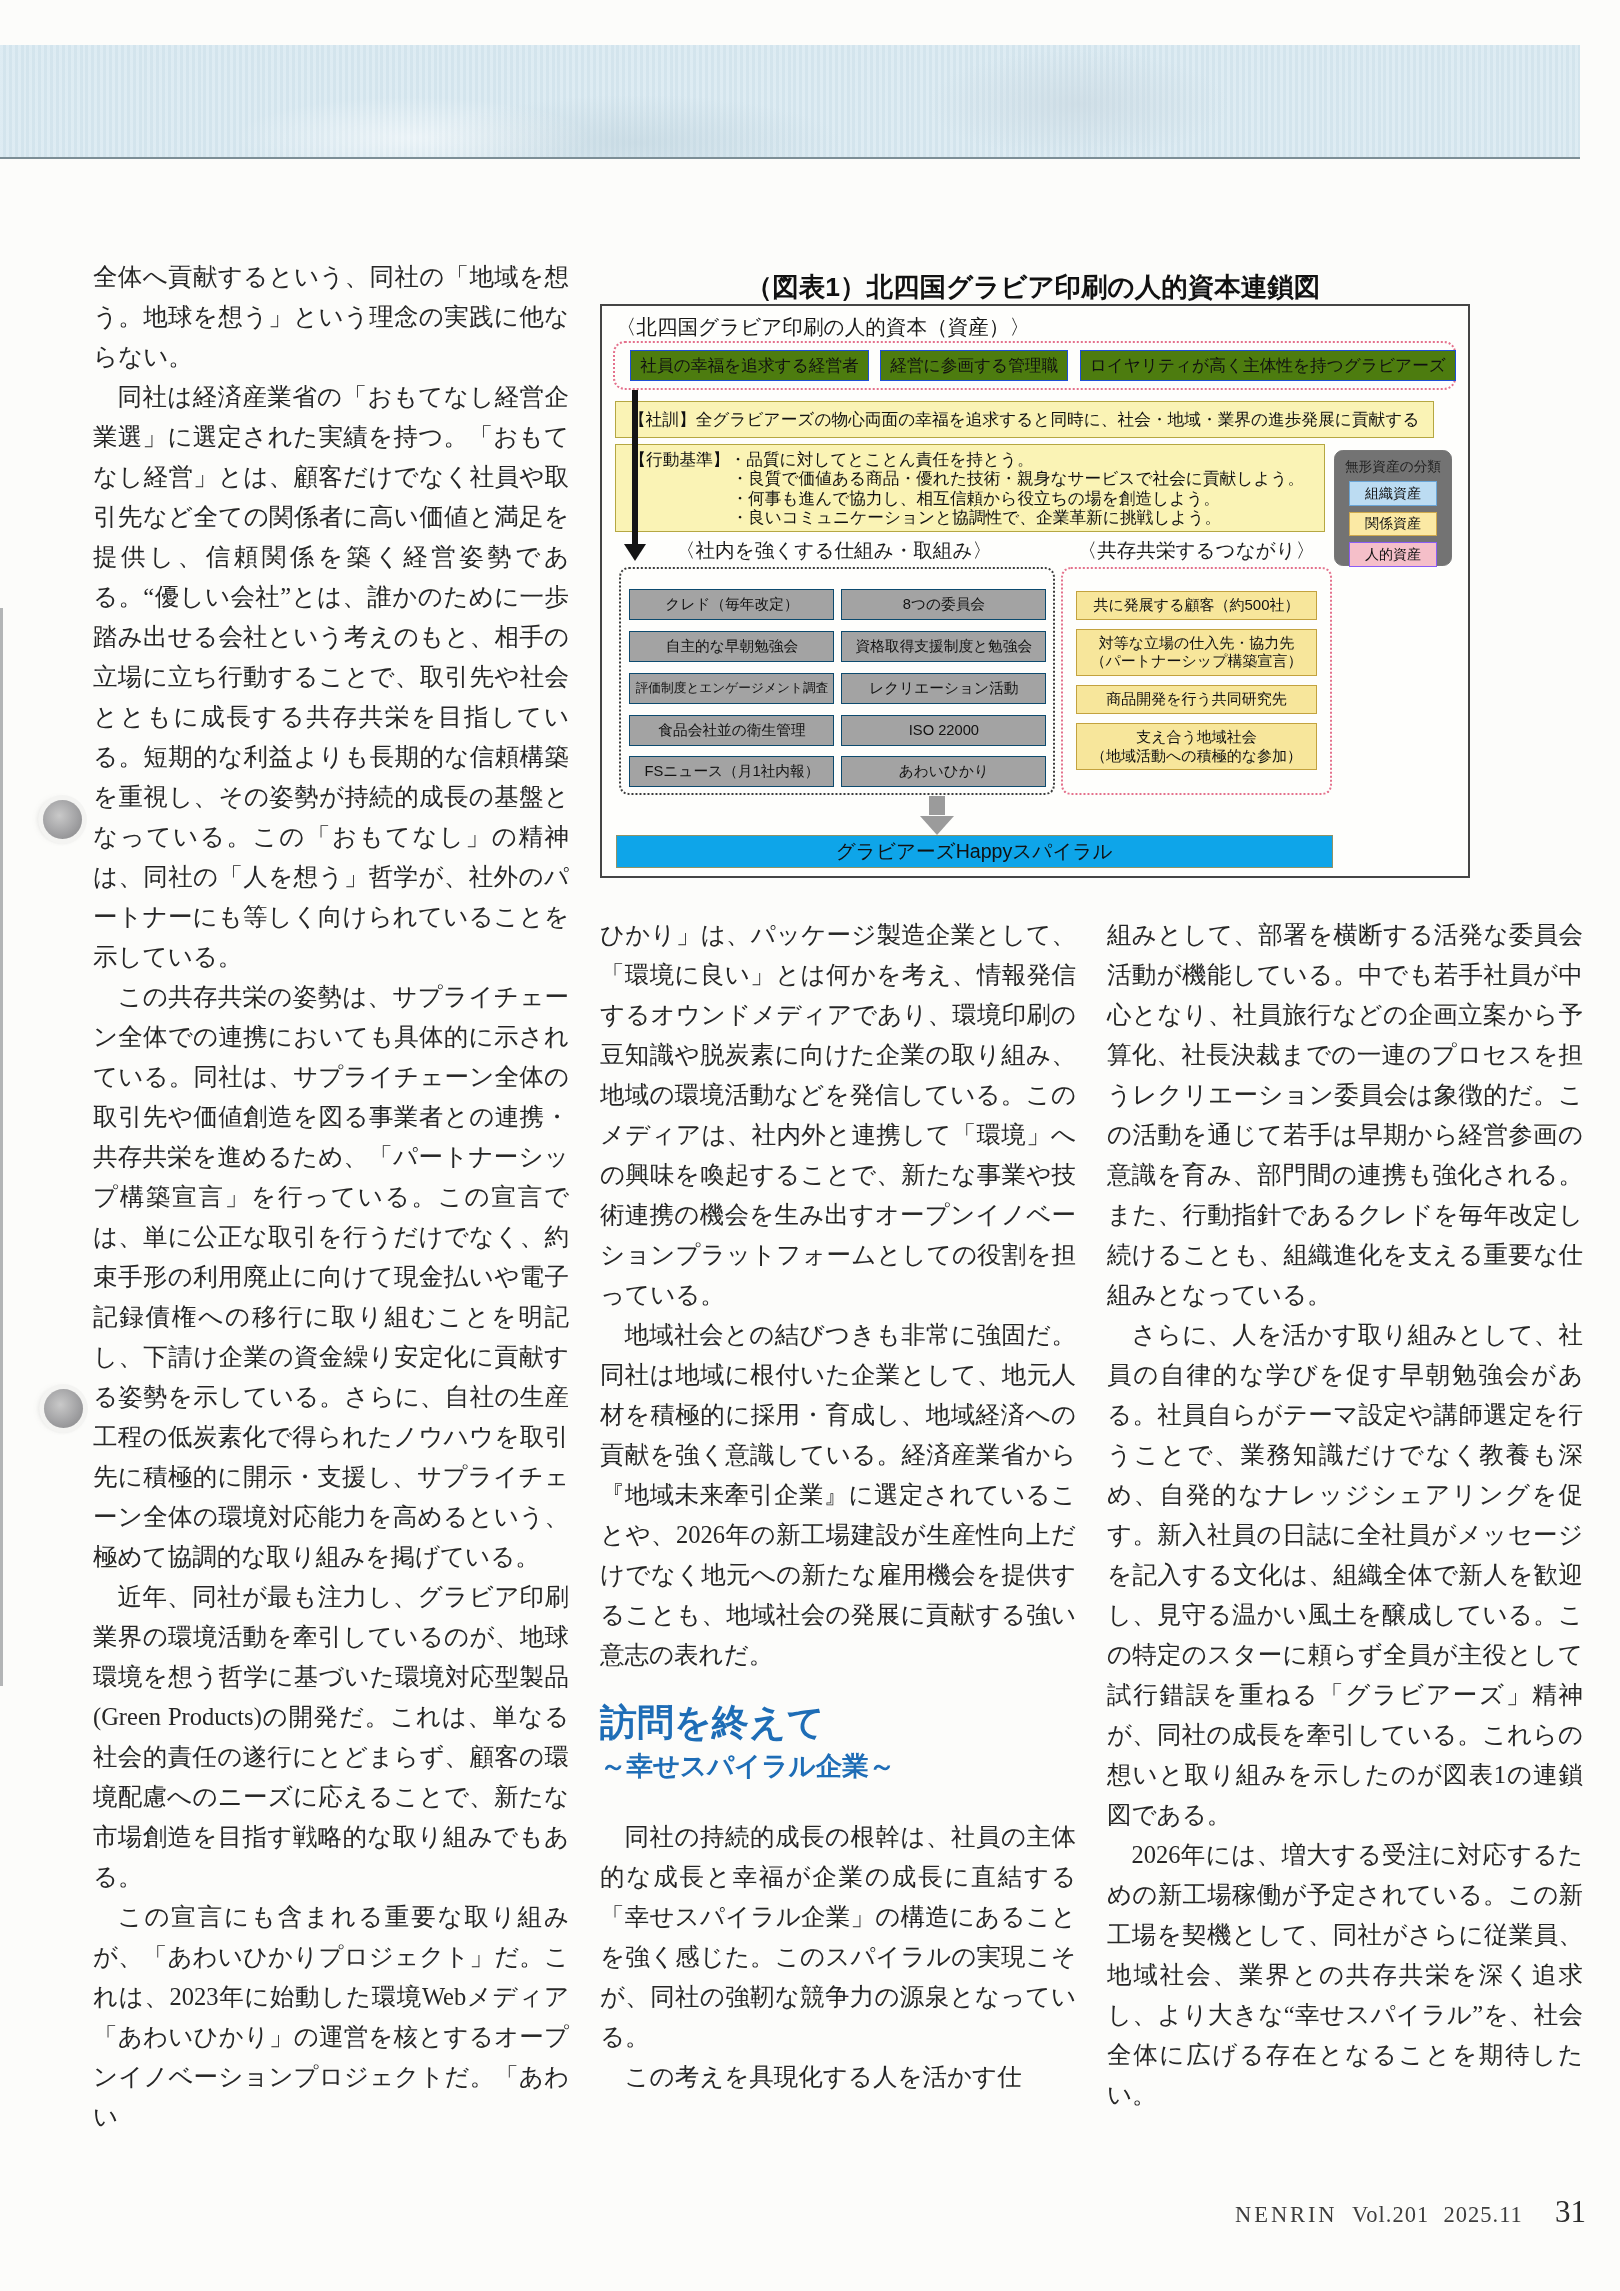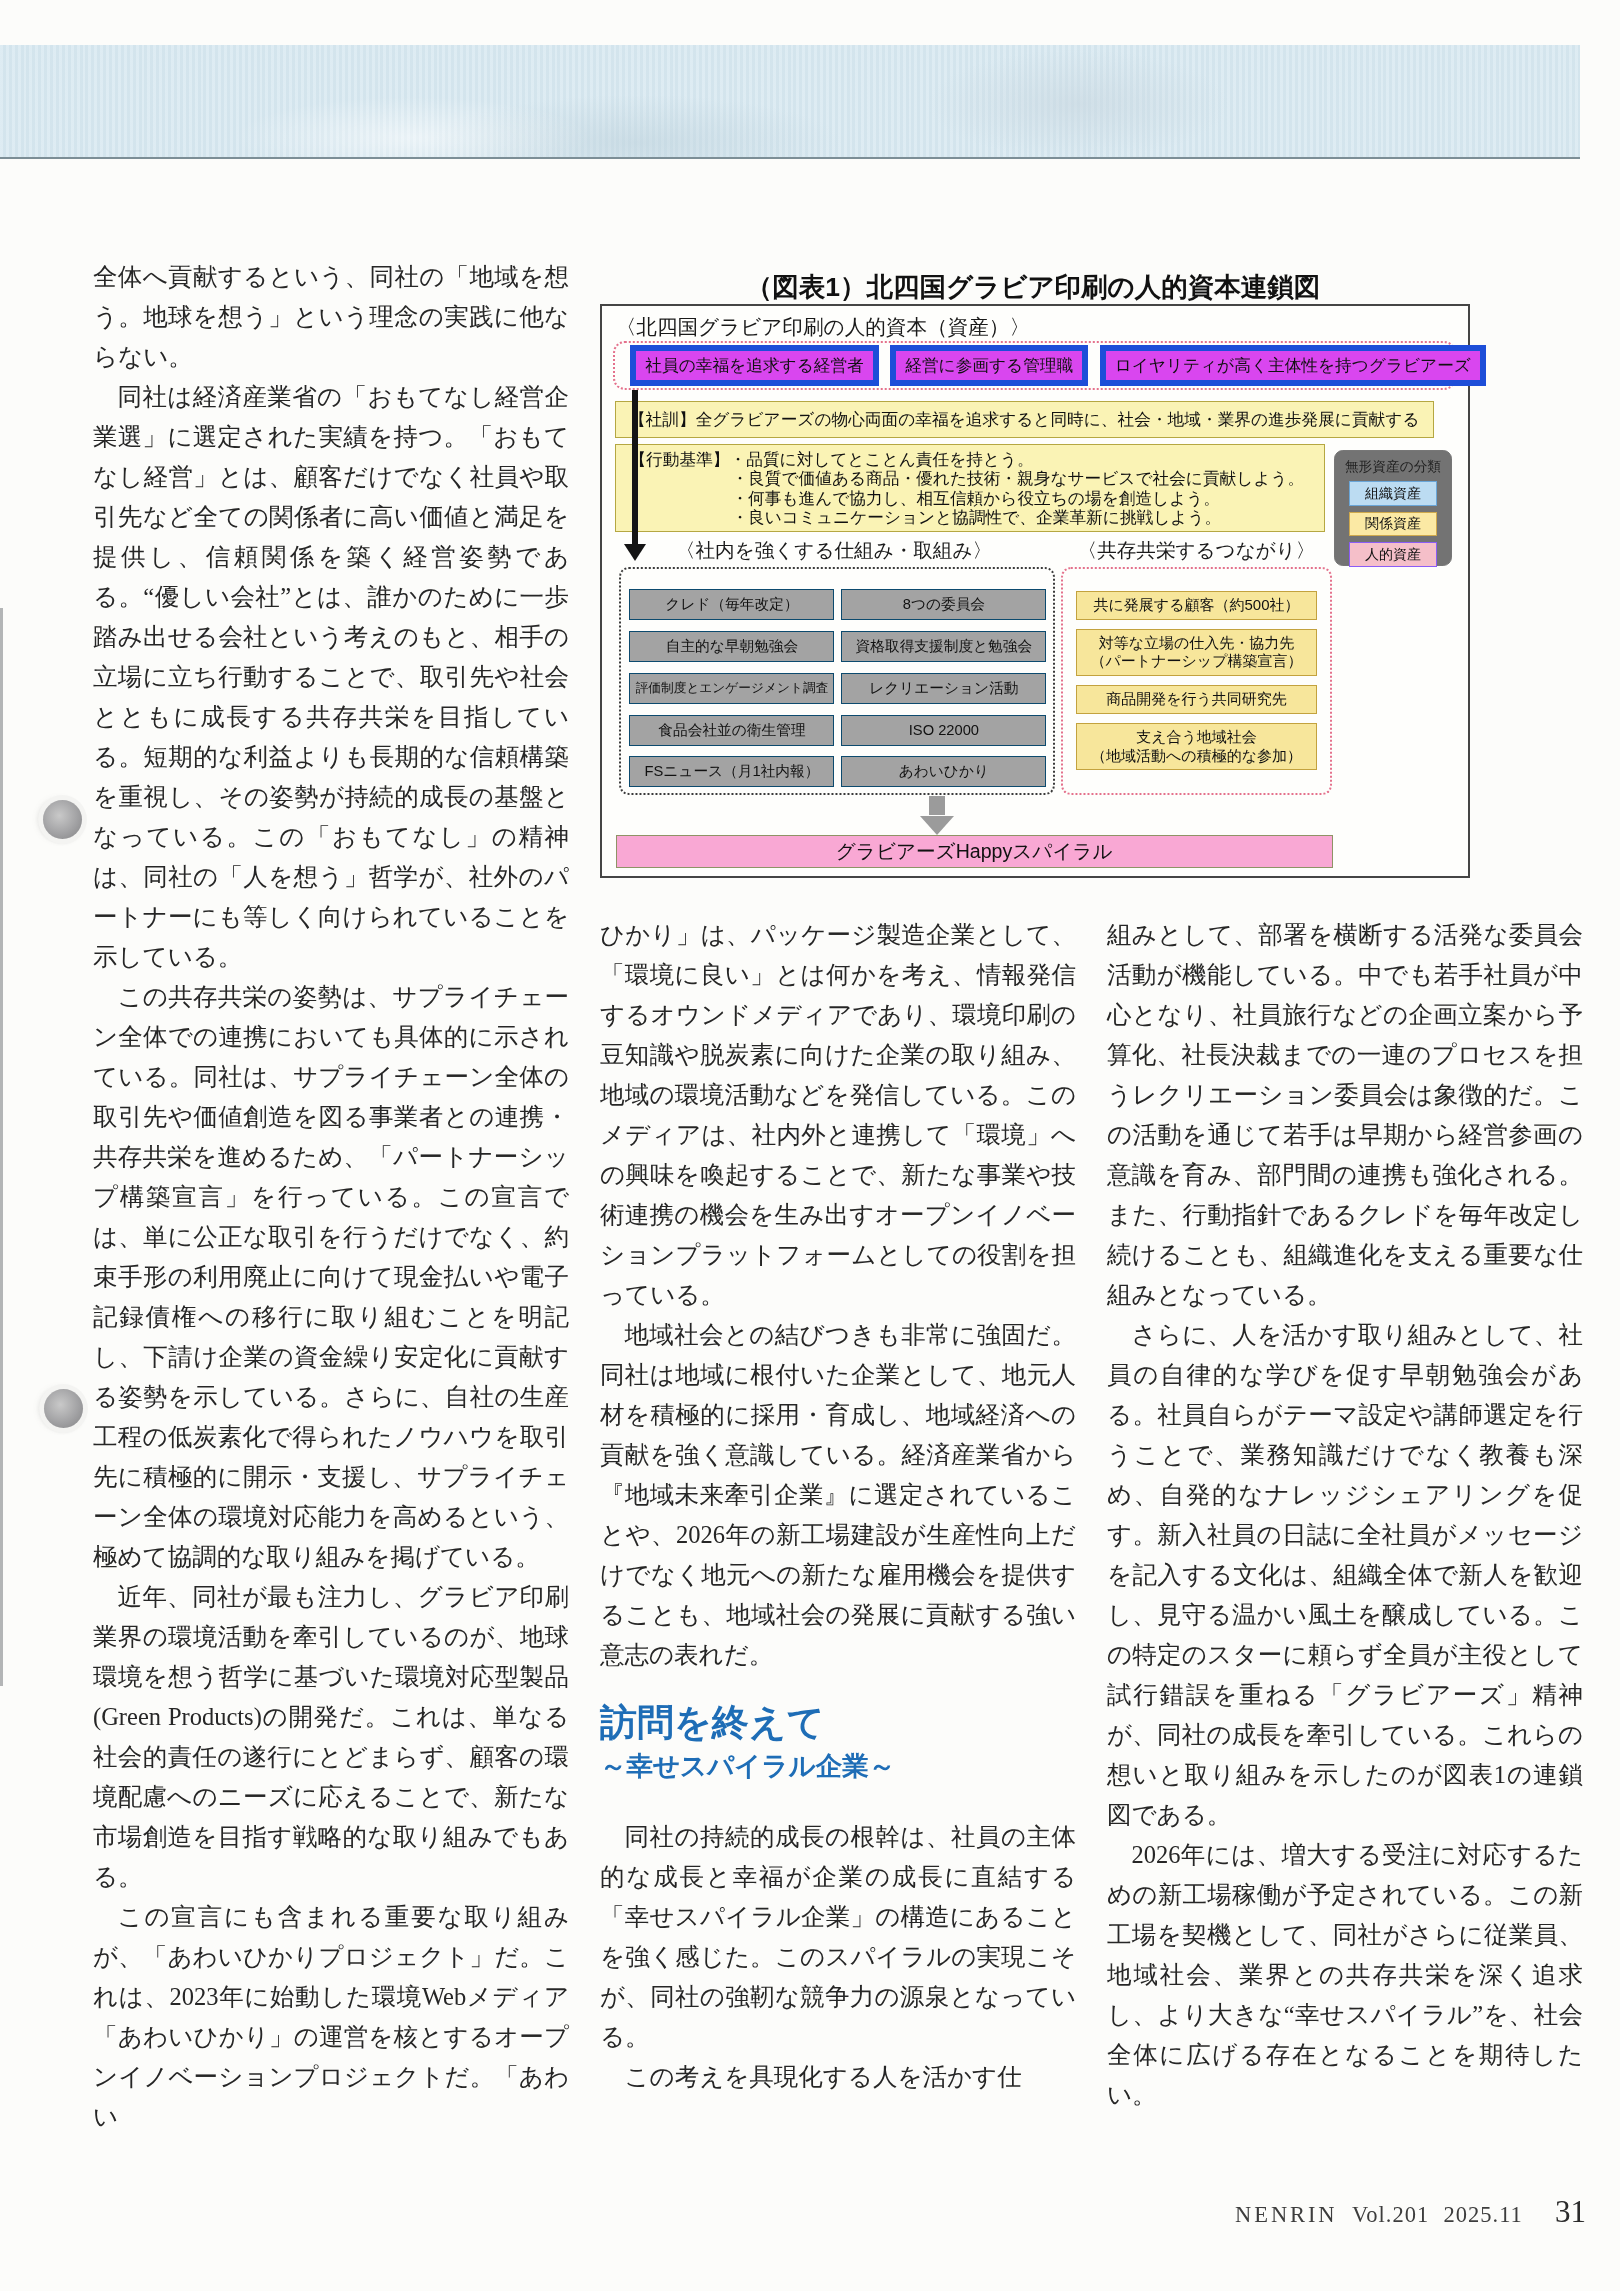--- a/index.html
+++ b/index.html
@@ -31,21 +31,21 @@
   .two-cols{display:flex;gap:31px;margin-top:37px;}
 
   
   .fig{width:870px;font-family:"Liberation Sans","DejaVu Sans",sans-serif;}
   .fig-title{margin-top:13.7px;width:866px;text-align:center;font-weight:bold;font-size:26.5px;line-height:33px;color:#111;}
   .fig-frame{position:relative;margin-top:0;width:866px;height:570px;border:2px solid #454545;background:#fefefc;}
   .f-abs{position:absolute;}
   .f-assets-label{left:13.7px;top:7.8px;font-size:20.6px;color:#1a1a1a;}
   .f-assets-group{left:10.8px;top:35px;width:843px;height:49px;border:2px dotted #e4718c;border-radius:11.8px;
       display:flex;align-items:center;gap:11.8px;padding:0 15.7px;box-sizing:border-box;}
-  .pink-box{background:#d946ef;border:6px solid #1d4ed8;font-size:16.7px;padding:2.9px 8.8px;white-space:nowrap;color:#111;font-family:Liberation Mono, monospace;}
+  .pink-box{background:#4d7c0f;border:1px solid #1d4ed8;font-size:16.7px;padding:2.9px 8.8px;white-space:nowrap;color:#111;font-family:Liberation Mono, monospace;}
   .f-shakun{left:12.7px;top:95px;width:819px;height:37px;background:#faf3b5;border:1px solid #b5a742;
       display:flex;align-items:center;justify-content:center;font-size:16.7px;color:#111;box-sizing:border-box;}
   .f-kodo{left:12.7px;top:138px;width:710px;height:88px;background:#faf3b5;border:1px solid #b5a742;
       padding:4.9px 9.8px 3.9px 13.7px;font-size:16.7px;line-height:19.6px;color:#111;box-sizing:border-box;}
   .kodo-line{white-space:nowrap;}
   .kodo-line:not(:first-child){margin-left:102px;}
   .f-legend{left:732px;top:144px;width:118px;height:116px;border:1.5px solid #777;border-radius:8.8px;background:#737373;
       text-align:center;padding-top:6.9px;box-sizing:border-box;}
   .legend-title{font-size:13.7px;color:#222;}
   .legend-box{width:86px;height:22.5px;margin:5.9px auto 0;font-size:14px;display:flex;align-items:center;justify-content:center;color:#111;}
@@ -62,21 +62,21 @@
   .f-ext-group{left:459px;top:261px;width:271px;height:228px;border:2px dotted #e4718c;border-radius:9.8px;
       box-sizing:border-box;padding:22.5px 12.7px;display:flex;flex-direction:column;justify-content:space-between;}
   .gold-box{background:#f7e69b;border:1px solid #c3a23e;font-size:15px;line-height:18.6px;text-align:center;
       white-space:pre-line;padding:3.9px 2px;color:#111;}
   .f-arrow-stem{left:30px;top:84px;width:5.9px;height:155px;background:#141414;}
   .f-arrow-head{left:21.6px;top:238px;width:0;height:0;border-left:11.8px solid transparent;border-right:11.8px solid transparent;
       border-top:17.6px solid #141414;}
   .f-gray-stem{left:327px;top:490px;width:15.7px;height:19.6px;background:#9b9b9b;}
   .f-gray-head{left:318px;top:510px;width:0;height:0;border-left:17.6px solid transparent;border-right:17.6px solid transparent;
       border-top:19.6px solid #9b9b9b;}
-  .f-spiral{left:13.7px;top:529px;width:717px;height:33px;background:#f9a8d4;border:1px solid #8f9366;
+  .f-spiral{left:13.7px;top:529px;width:717px;height:33px;background:#0ea5e9;border:1px solid #8f9366;
       display:flex;align-items:center;justify-content:center;font-size:19.6px;color:#111;box-sizing:border-box;}
 
   
   .sec-head{font-family:"Liberation Sans","DejaVu Sans",sans-serif;color:#1e6db6;margin:25.5px 0 33px 0;}
   .sec-head .t1{font-size:37px;font-weight:bold;line-height:45px;}
   .sec-head .t2{font-size:26.5px;font-weight:bold;line-height:35px;margin-top:3.9px;}
 
   
   .footer{position:absolute;right:34px;top:2194px;font-size:22.5px;color:#3d3d3d;letter-spacing:1px;}
   .footer .journal{letter-spacing:2.9px;}

